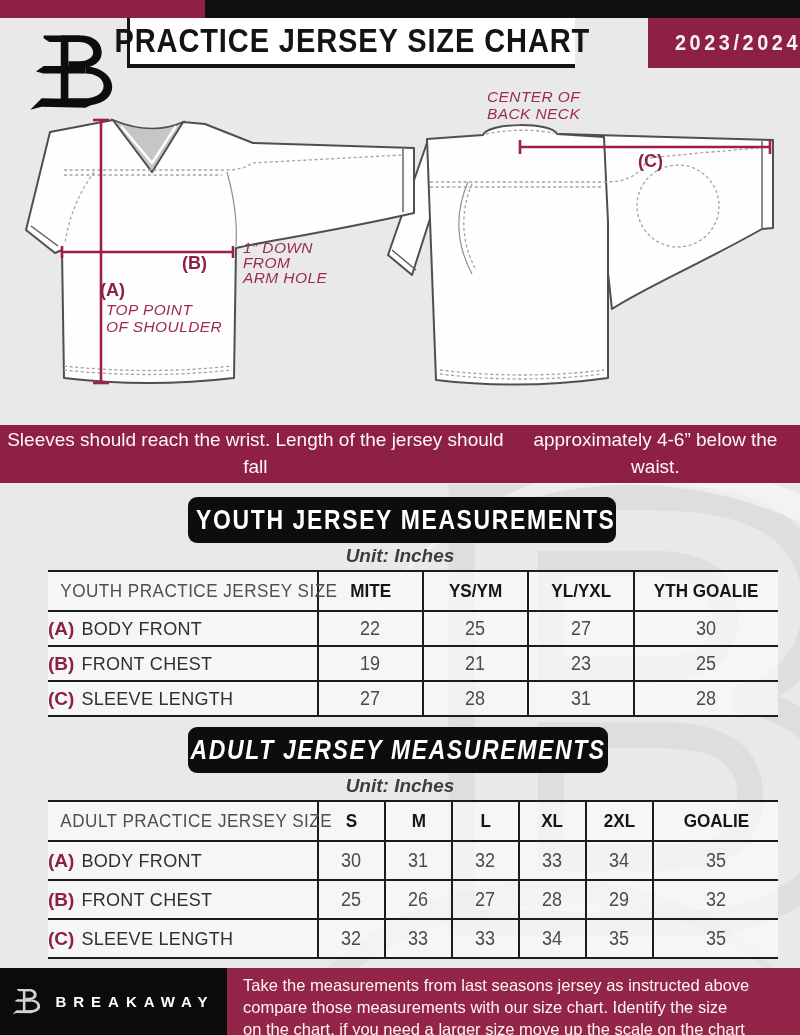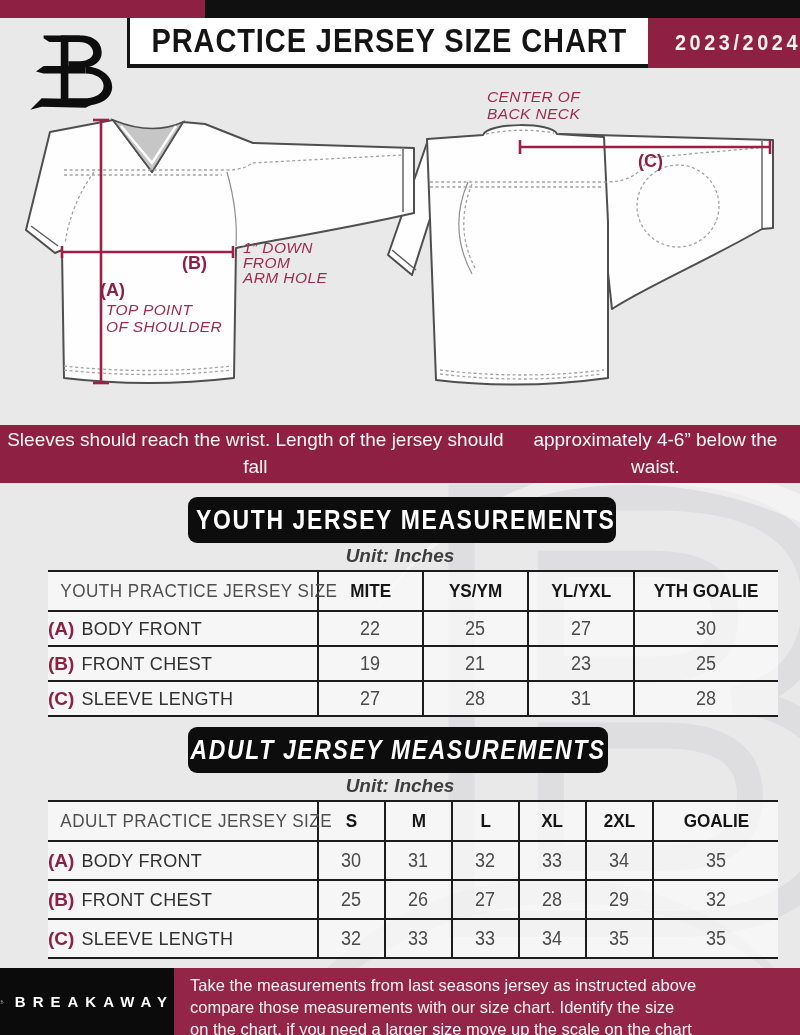--- a/index.html
+++ b/index.html
@@ -20,21 +20,21 @@
     position:absolute;z-index:0;border-radius:50%;
     border-top:26px solid rgba(255,255,255,0.45);
     pointer-events:none;
   }
   .swoosh.s1{width:700px;height:600px;left:330px;top:470px;transform:rotate(24deg);}
   .swoosh.s2{width:600px;height:500px;left:240px;top:880px;transform:rotate(-12deg);border-top-color:rgba(0,0,0,0.03);}
   
   .top-strip{position:absolute;left:0;top:0;width:800px;height:18px;background:#101010;z-index:3;}
   .top-strip .strip-maroon{position:absolute;left:0;top:0;width:205px;height:18px;background:#8e2143;}
   .title-box{
-    position:absolute;left:127px;top:18px;width:521px;height:50px;background:#ffffff;
+    position:absolute;left:127px;top:18px;width:448px;height:50px;background:#ffffff;
     border-left:3px solid #141414;border-bottom:4px solid #141414;box-sizing:border-box;
     display:flex;align-items:center;justify-content:center;z-index:3;
   }
   .title-box h1{
     margin:0;font-size:33px;font-weight:bold;color:#141414;letter-spacing:1px;
     transform:scaleX(0.88);white-space:nowrap;
   }
   .year-box{
     position:absolute;left:648px;top:18px;width:180px;height:50px;background:#8e2143;
     display:flex;align-items:center;justify-content:center;z-index:3;
@@ -98,21 +98,21 @@
   .size-table.youth td{height:33px;vertical-align:middle;}
   .size-table.adult td{height:37px;vertical-align:middle;}
   .row-label{padding-left:46px;white-space:nowrap;}
   .row-key{color:#8e2143;font-weight:bold;font-size:19px;}
   .row-name{color:#303030;font-size:18px;letter-spacing:0.3px;padding-left:7px;}
   .val{display:inline-block;color:#4b4b4b;font-size:20px;transform:scaleX(0.9);}
   .size-table td.value-cell{text-align:center;}
   
   .footer{position:absolute;left:0;top:968px;width:800px;height:67px;display:flex;z-index:3;}
   .footer-left{
-    width:174px;background:#0b0b0b;display:flex;align-items:center;justify-content:center;gap:11px;
+    width:227px;background:#0b0b0b;display:flex;align-items:center;justify-content:center;gap:11px;
     flex-shrink:0;
   }
   .footer-left .brand{color:#ffffff;font-weight:bold;font-size:15px;letter-spacing:7px;white-space:nowrap;}
   .footer-right{
     flex:1;background:#932648;color:#fdf3f3;font-size:16.5px;line-height:1.32;
     padding:7px 10px 0 16px;box-sizing:border-box;
   }
 </style>
 </head>
 <body>

